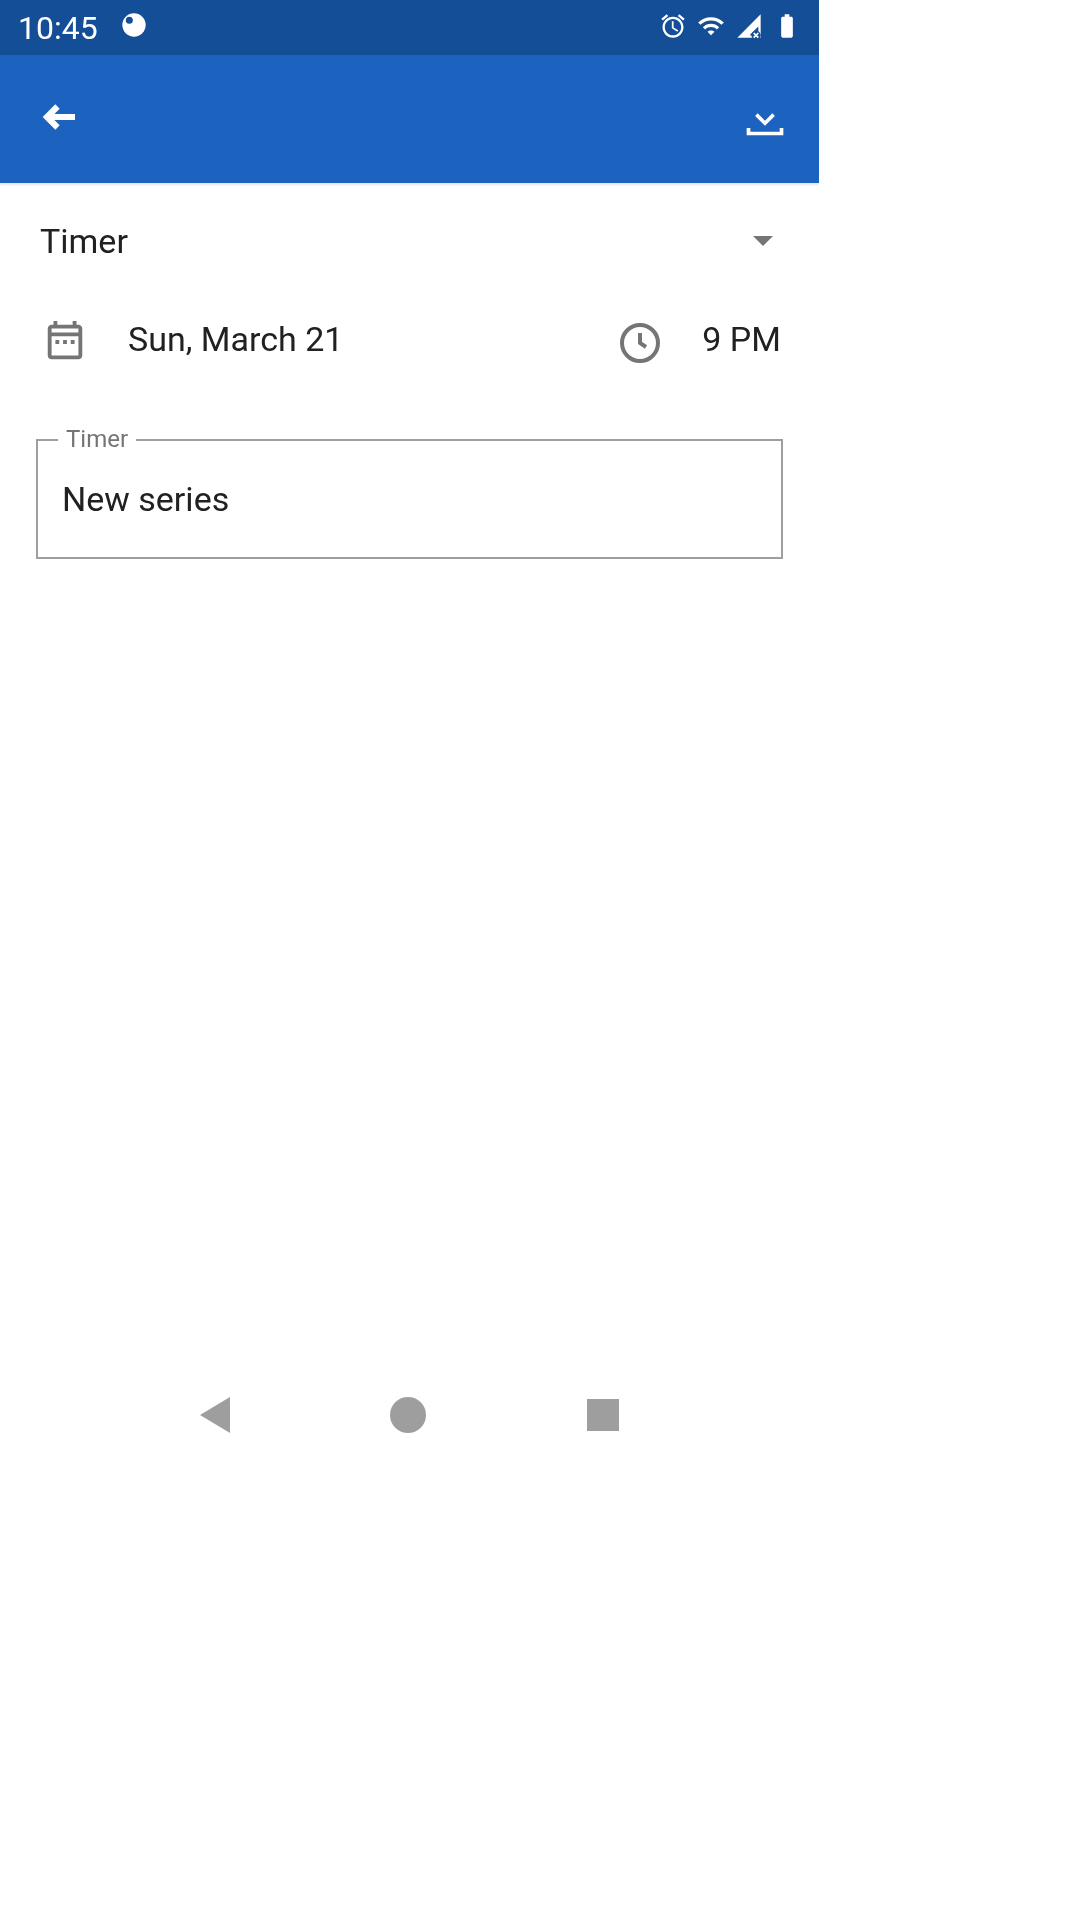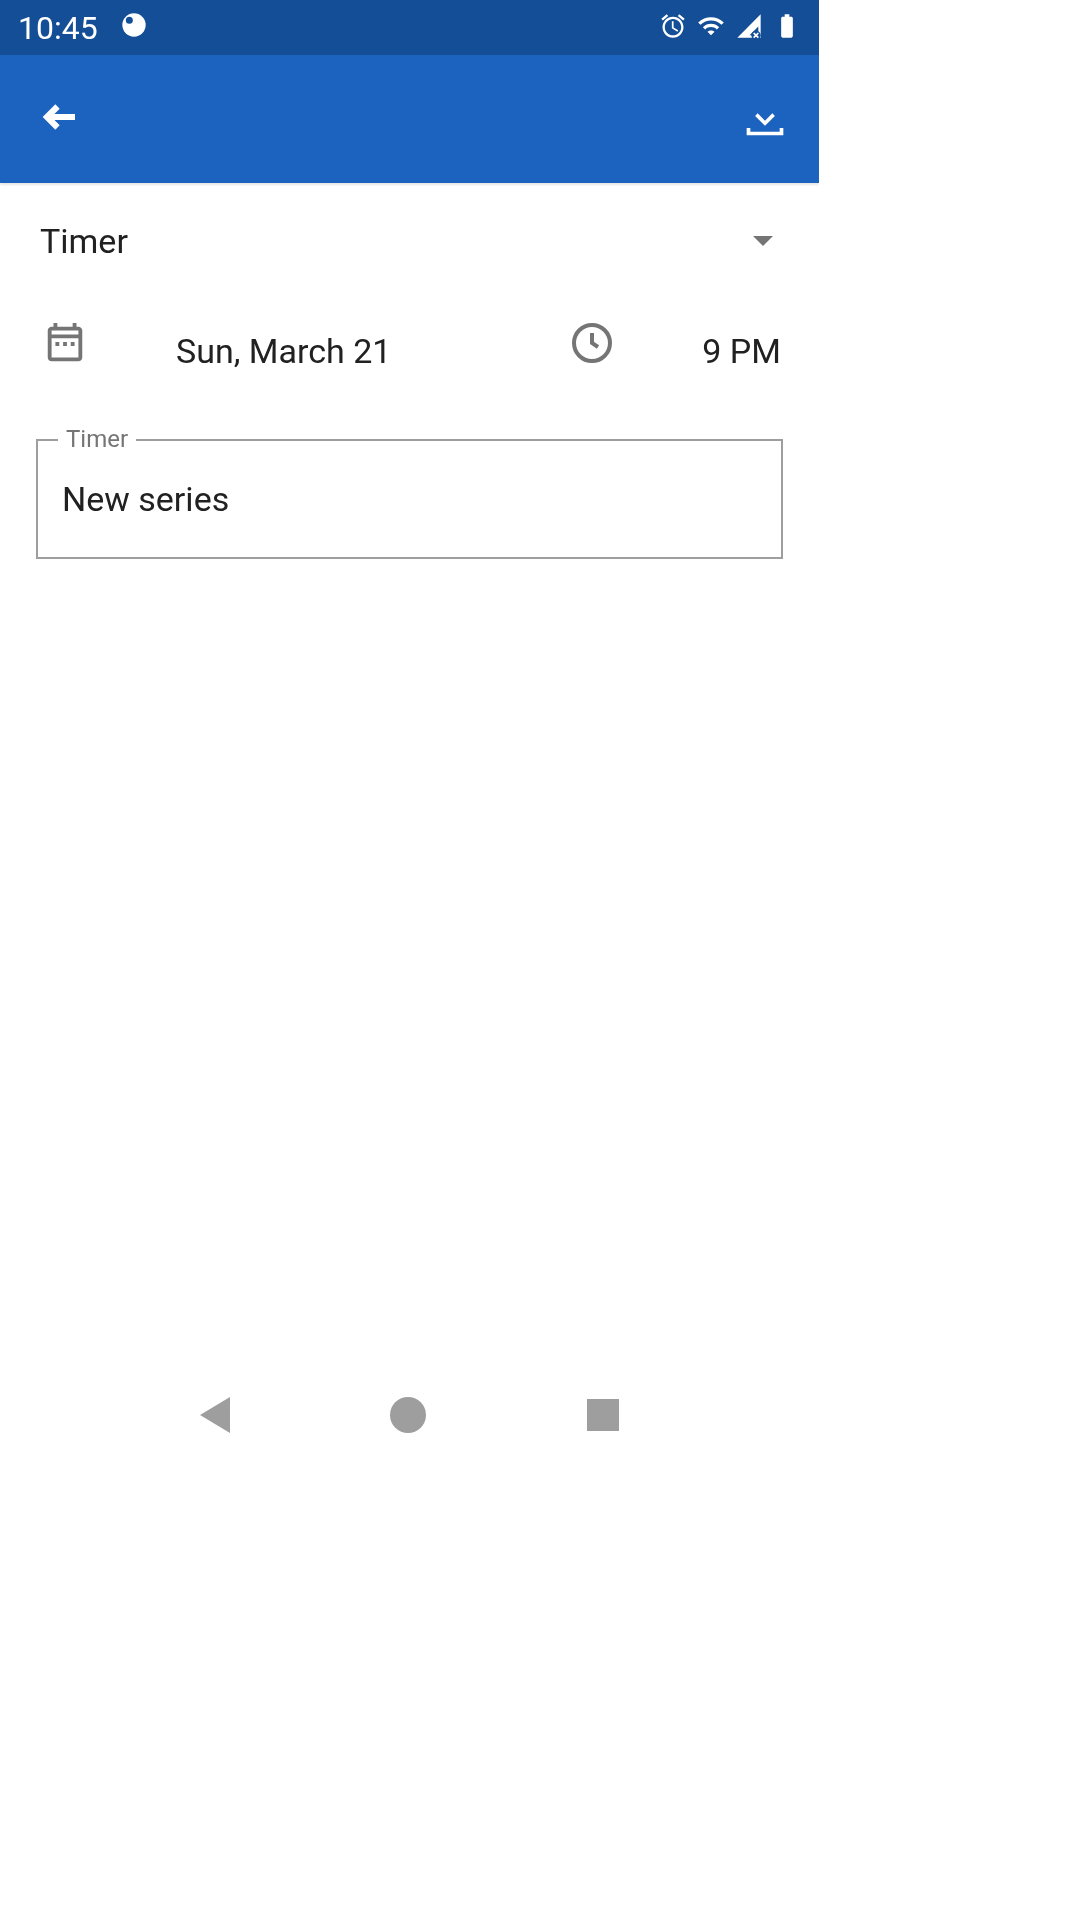--- a/index.html
+++ b/index.html
@@ -79,23 +79,22 @@
     .dropdown-arrow {
       width: 0;
       height: 0;
       border-left: 10px solid transparent;
       border-right: 10px solid transparent;
       border-top: 10px solid #757575;
       margin-right: 6px;
     }
     .date-time-row {
       display: flex;
-      align-items: flex-end;
+      align-items: flex-start;
       padding: 24px 2px 28px 6px;
-      gap: 48px;
     }
     .calendar-icon svg {
       width: 46px;
       height: 46px;
       fill: #757575;
     }
     .date-text {
       font-size: 34px;
       color: #212121;
       margin-left: 40px;

